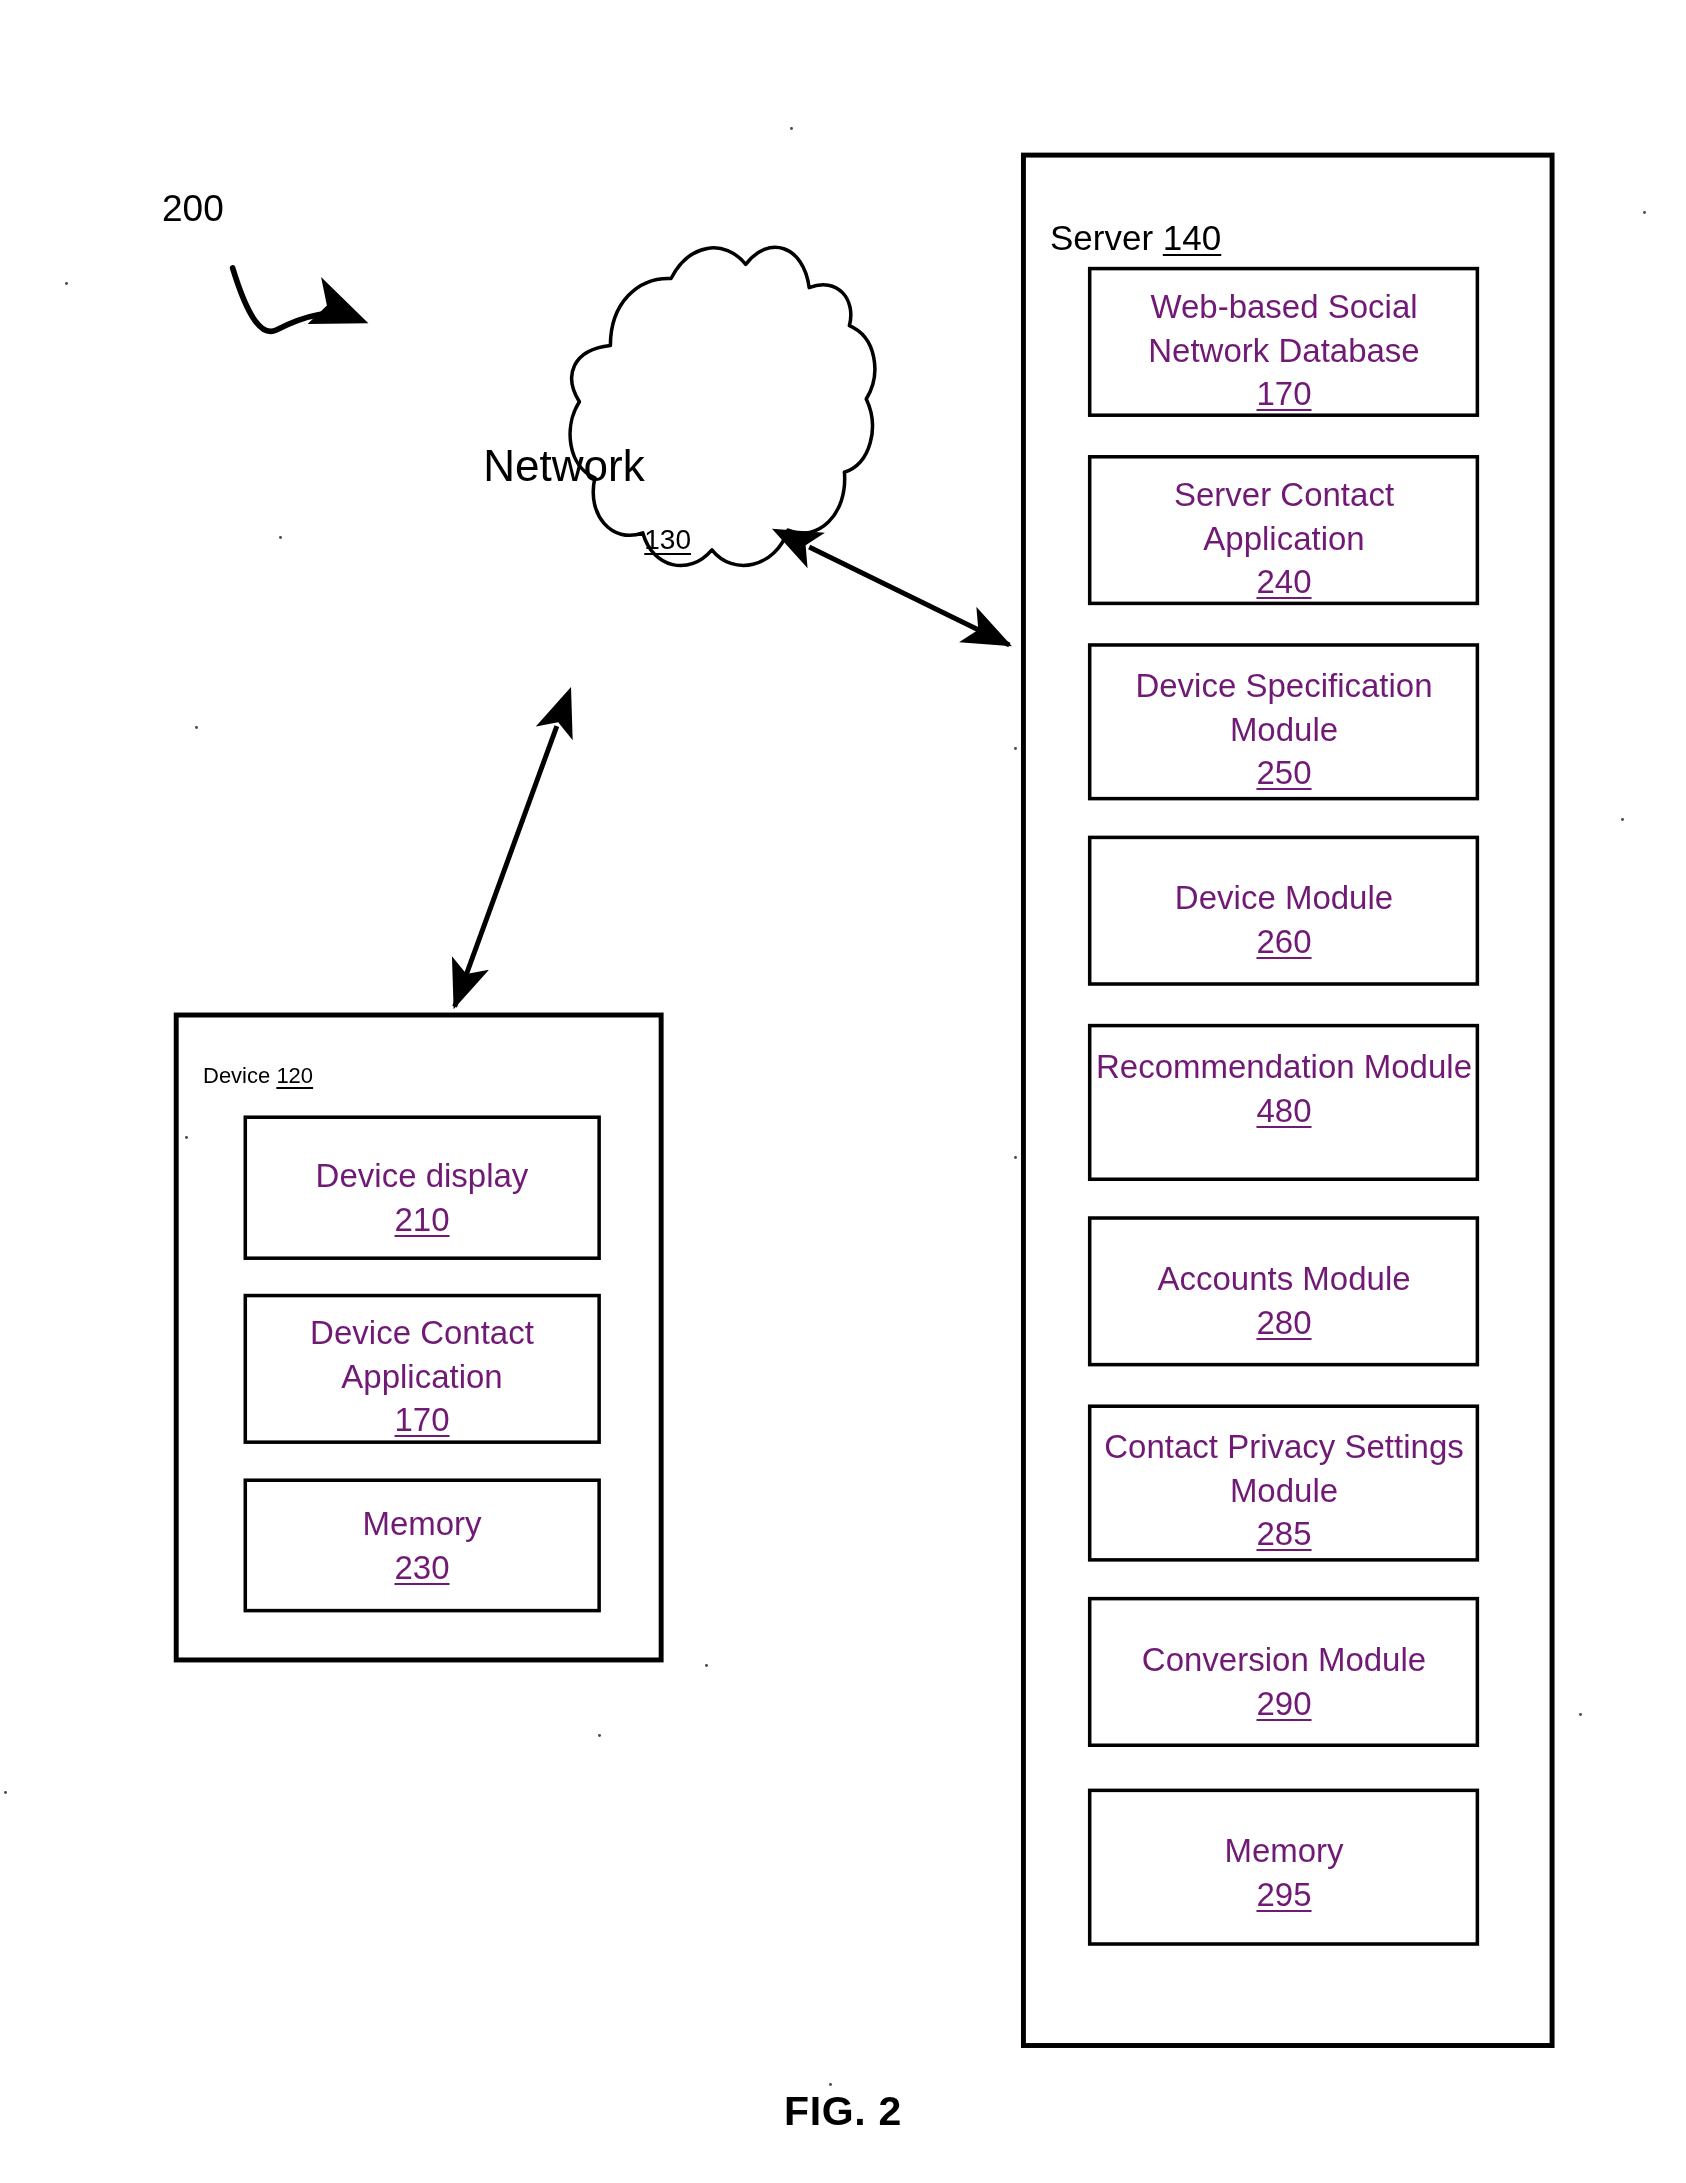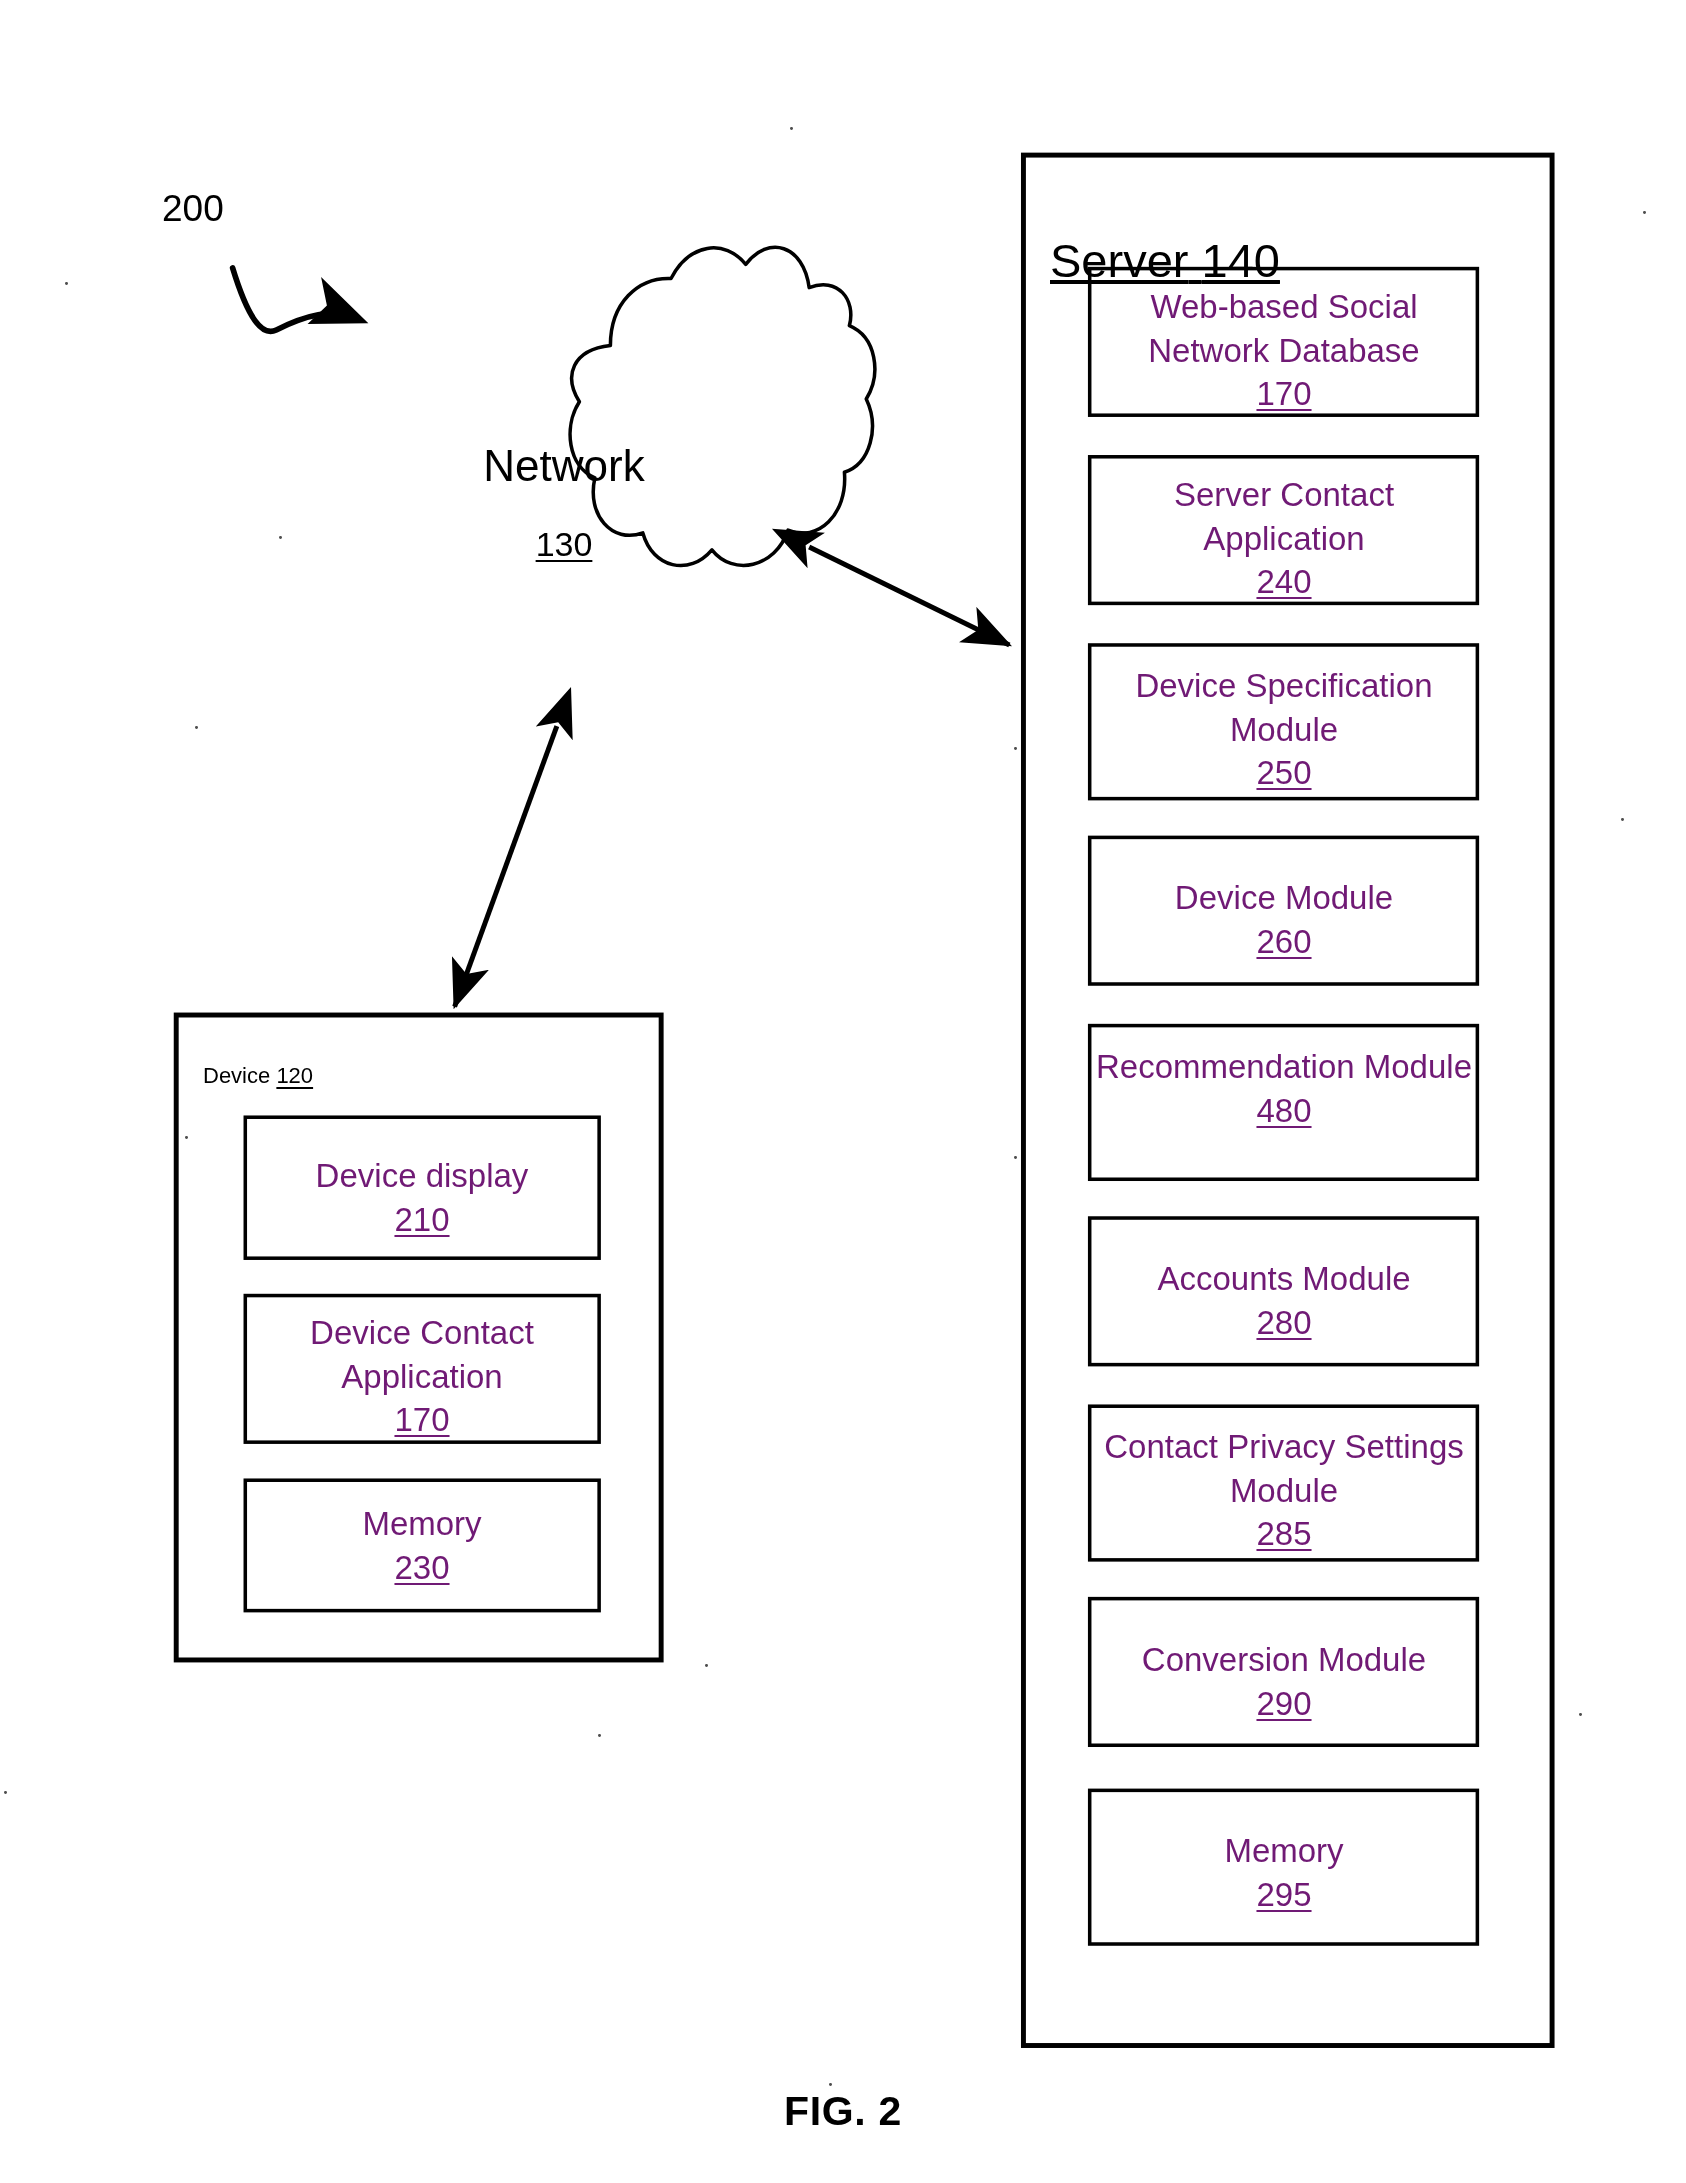--- a/index.html
+++ b/index.html
@@ -54,30 +54,30 @@
   #cloud-name {
     left: 437px;
     top: 437px;
     width: 254px;
     font-size: 44px;
   }
   #cloud-ref {
     left: 437px;
     top: 522px;
     width: 254px;
-    font-size: 34px;
+    font-size: 28px;
+    text-align: right;
   }
 
   
   #server-title {
     left: 1050px;
     top: 169px;
-    font-size: 47px;
+    font-size: 35px;
     text-align: left;
-    text-decoration: underline;
   }
 
   
   #device-title {
     left: 203px;
     top: 1033px;
     font-size: 22px;
     text-align: left;
   }
 

